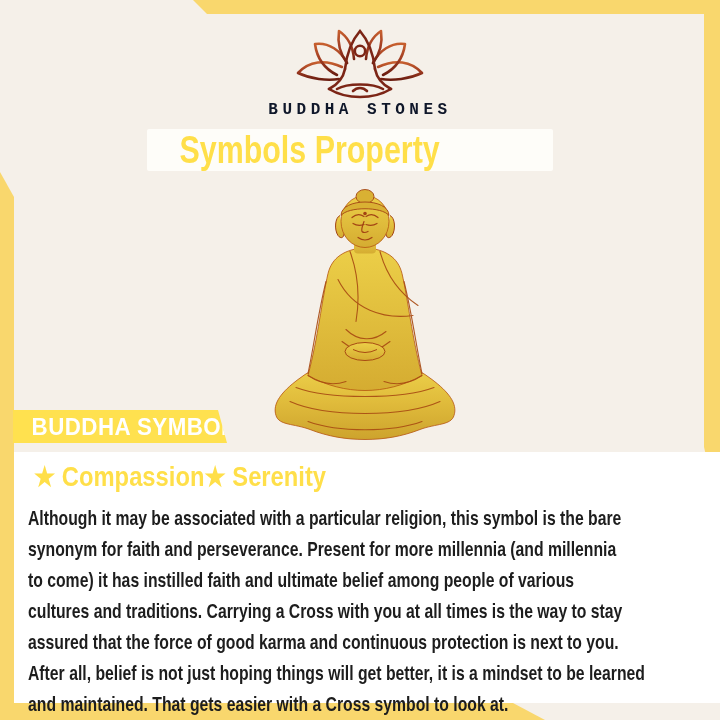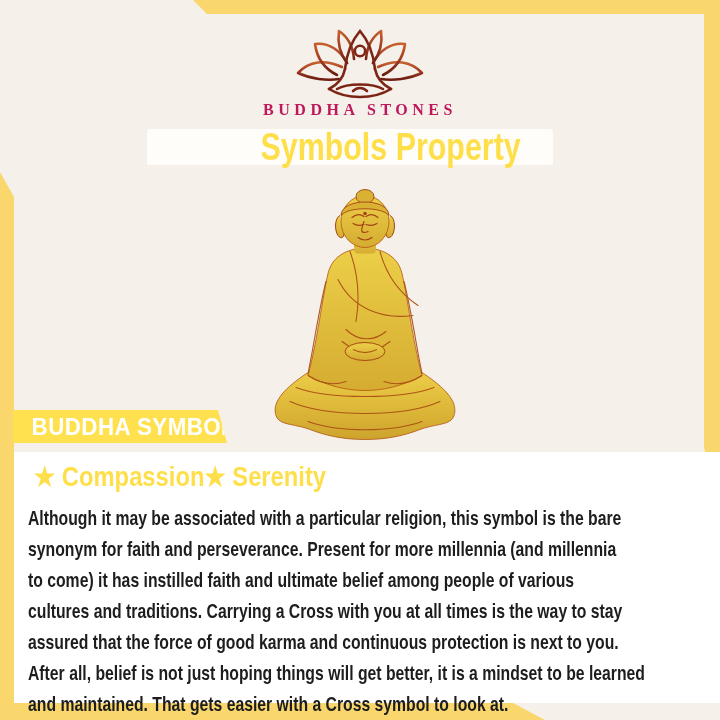--- a/index.html
+++ b/index.html
@@ -15,27 +15,27 @@
   .frame-right{right:0;top:0;width:16px;height:520px;
     clip-path:polygon(0 0,16px 0,16px 520px,0 447px);}
   .frame-left{left:0;top:172px;width:14px;height:548px;
     clip-path:polygon(0 0,14px 25px,14px 548px,0 548px);}
   .frame-bottom{left:0;bottom:0;width:545px;height:17px;
     clip-path:polygon(0 0,513px 0,545px 17px,0 17px);}
   
   .logo{position:absolute;left:295px;top:27px;width:130px;height:72px;}
   .brand-name{
     position:absolute;left:0;top:101px;width:720px;text-align:center;
-    font-family:Liberation Serif, serif;font-size:16px;font-weight:600;
-    letter-spacing:4.5px;color:#be185d;
+    font-family:Liberation Mono, monospace;font-size:16px;font-weight:600;
+    letter-spacing:4.5px;color:#0f172a;
   }
   
   .title-banner{
-    position:absolute;left:147px;top:129px;width:406px;height:36px;
-    background:#fefdf9;border-radius:2px;display:flex;align-items:center;justify-content:flex-end;
+    position:absolute;left:147px;top:129px;width:406px;height:42px;
+    background:#fefdf9;border-radius:2px;display:flex;align-items:center;justify-content:flex-start;
   }
   .title-banner span{
     font-size:38px;font-weight:bold;color:#ffdf49;white-space:nowrap;
     transform:scaleX(0.8);transform-origin:center;letter-spacing:0;
   }
   
   .buddha{position:absolute;left:268px;top:189px;width:194px;height:253px;}
   
   .symbol-label{
     position:absolute;left:13px;top:410px;width:214px;height:33px;

